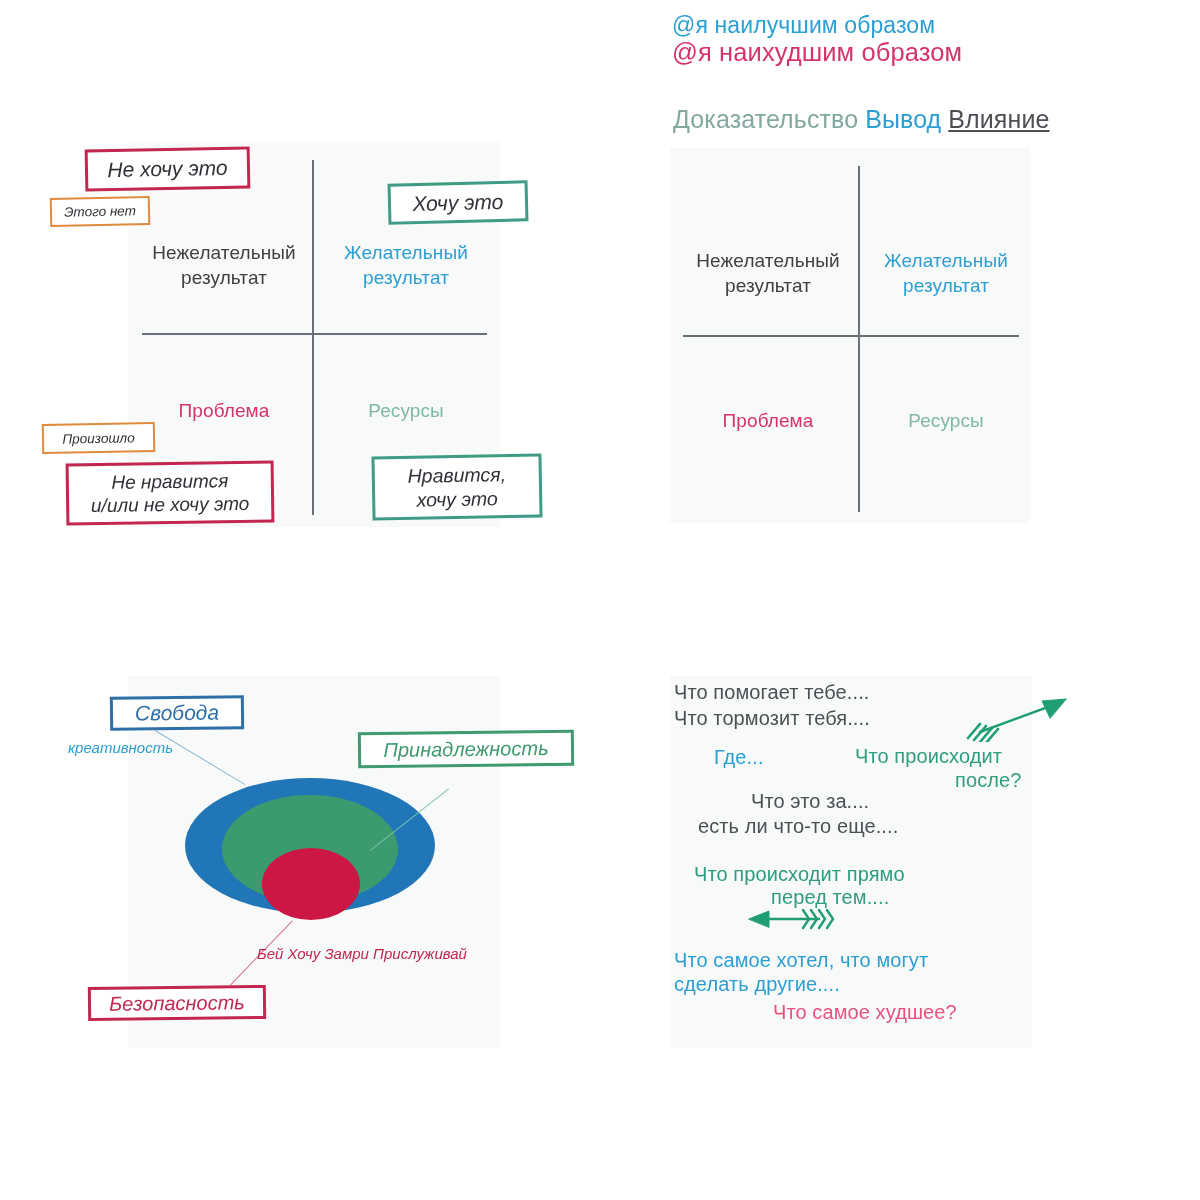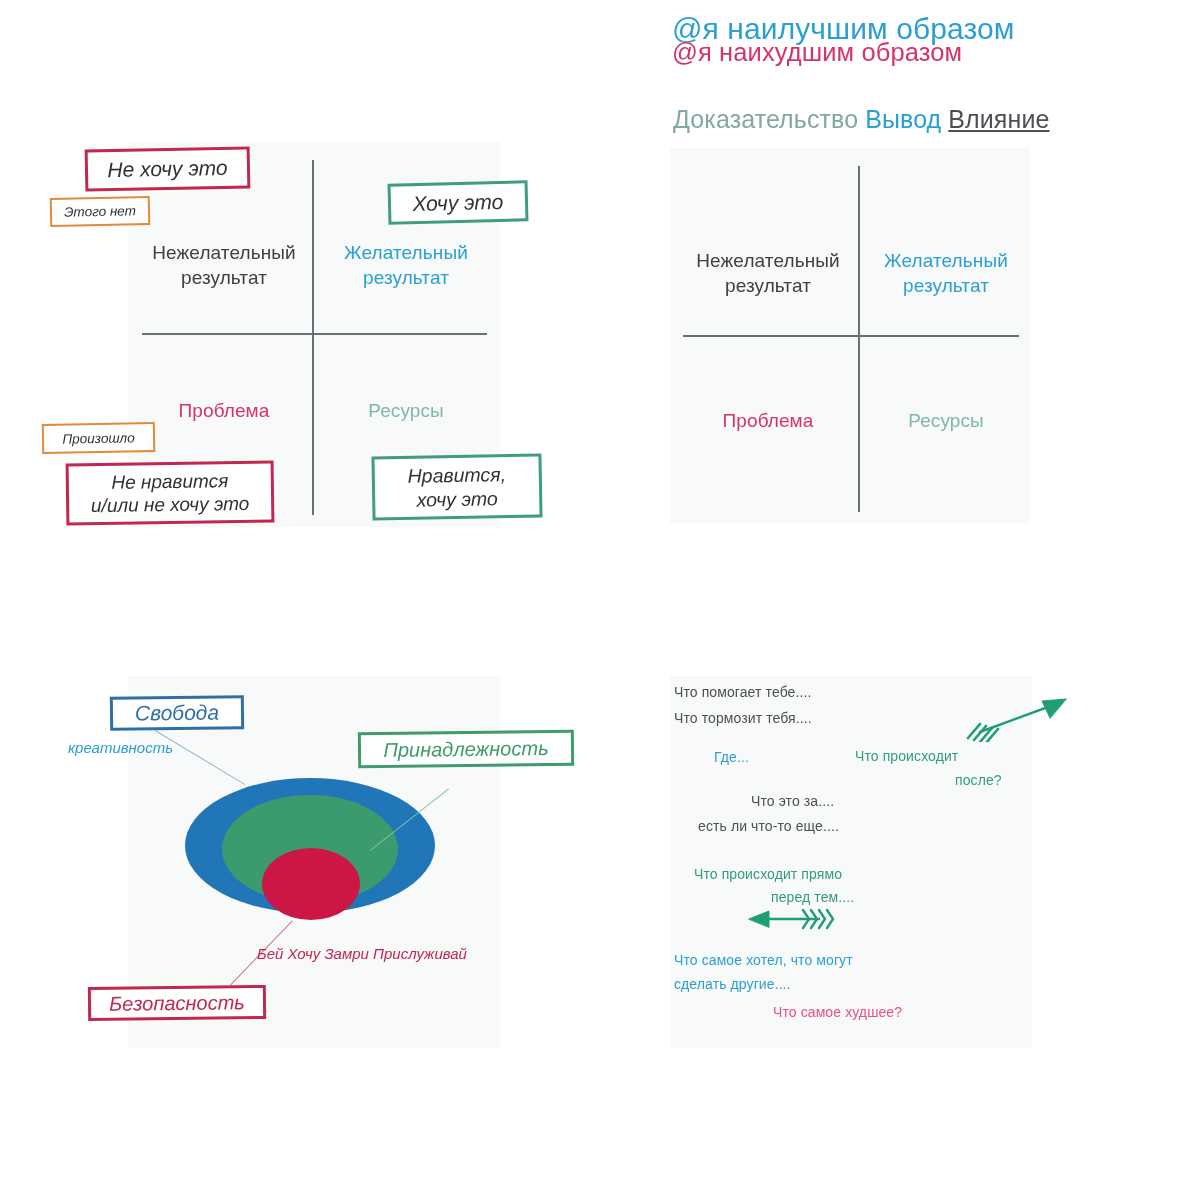--- a/index.html
+++ b/index.html
@@ -53,40 +53,40 @@
   }
 
   
   .actionbox{
     background:#ffffff;border:1.4px solid #c9cdd2;
     display:flex;align-items:center;justify-content:center;
     color:#3a3d42;font-size:41px;letter-spacing:.5px;
   }
 
   
-  .at-best{color:#2b9fd4;font-size:30px;letter-spacing:.1px;}
+  .at-best{color:#2b9fd4;font-size:23px;letter-spacing:.1px;}
   .at-worst{color:#d6336c;font-size:25.5px;letter-spacing:.1px;}
   .triad{font-size:25px;letter-spacing:.1px;white-space:nowrap;}
   .t-evidence{color:#82a8a0;}
   .t-conclusion{color:#2b9fd4;}
   .t-impact{color:#4c4f54;text-decoration:underline;}
 
   
   .ell{border-radius:50%;}
   .ell-blue{background:#2176b8;}
   .ell-green{background:#3c9b6e;}
   .ell-red{background:#cc1744;}
   .leader{background:#8fb8cf;height:1.3px;transform-origin:0 50%;}
   .leader.g{background:#79c3ab;}
   .leader.red{background:#d4738f;}
   .creativity{color:#2b9fd4;font-size:15px;font-style:italic;}
   .fightflight{color:#c2274f;font-size:15px;font-style:italic;white-space:nowrap;}
 
   
-  .qtext{font-size:14px;line-height:25px;letter-spacing:.1px;}
+  .qtext{font-size:20px;line-height:25px;letter-spacing:.1px;}
   .c-gray{color:#4c4f54;}
   .c-blue{color:#2b9fd4;}
   .c-green{color:#2e9e7e;}
   .c-pink{color:#e8527f;}
   .c-teal{color:#2f9b80;}
 </style>
 </head>
 <body>
 
 <div class="stage">

